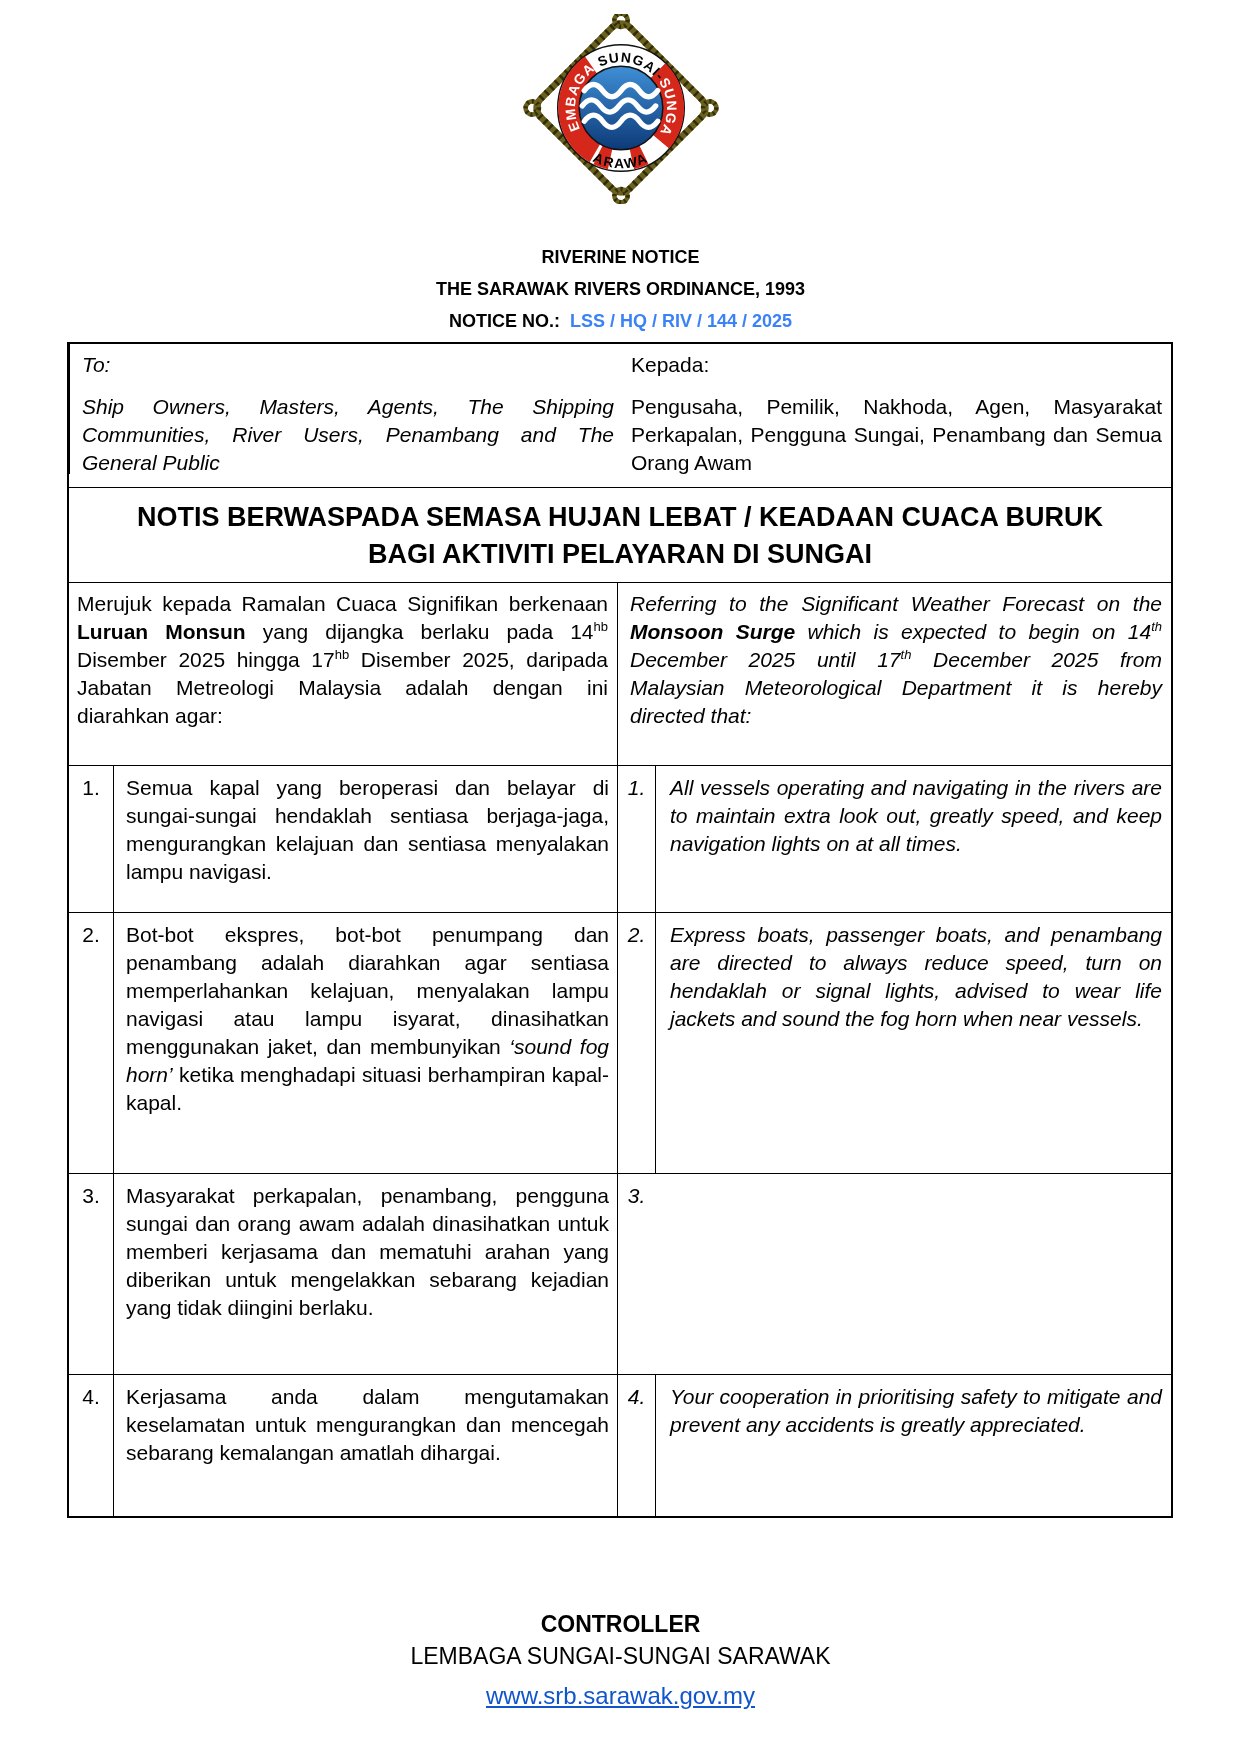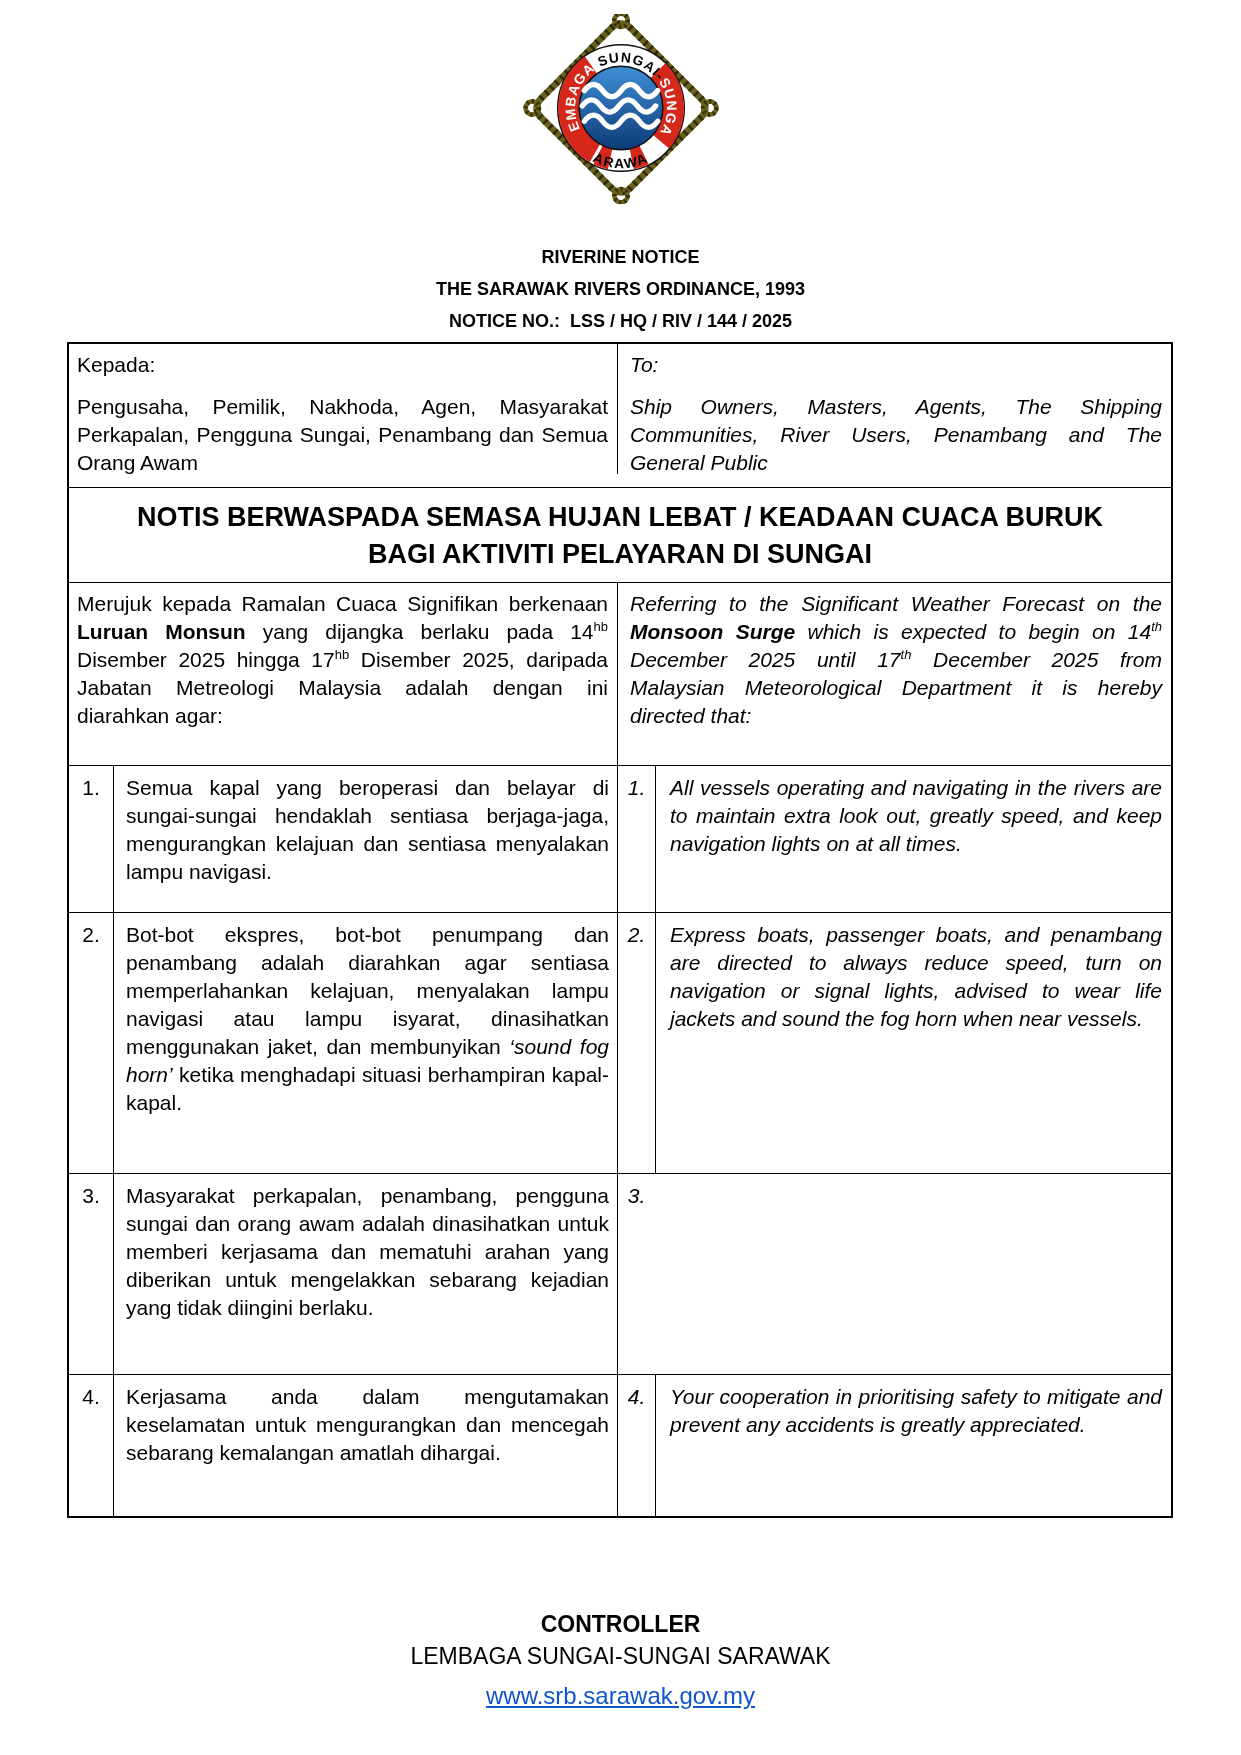--- a/index.html
+++ b/index.html
@@ -6,21 +6,21 @@
   .page{position:relative;width:1241px;height:1755px;background:#fff;
         font-family:"Liberation Sans",sans-serif;color:#000;overflow:hidden;}
 
   
   .logo-wrap{position:absolute;top:14px;left:50%;transform:translateX(-50%);
              width:204px;height:190px;}
 
   
   .hdr{position:absolute;top:241px;left:0;width:100%;text-align:center;
        font-weight:bold;font-size:18px;line-height:32px;}
-  .notice-line .no-val{color:#000000;margin-left:10px;}
+  .notice-line .no-val{color:#3b82f6;margin-left:10px;}
 
   
   .tbl{position:absolute;left:67px;top:342px;width:1106px;
        border:2px solid #000;box-sizing:border-box;font-size:21px;line-height:28px;}
   .row{display:flex;box-sizing:border-box;align-items:stretch;}
   .row + .row{border-top:1.5px solid #000;}
   .cell{box-sizing:border-box;}
   .h-r1{height:130px;} .h-r2{height:95px;margin-top:13px;} .h-r3{height:183px;}
   .h-r4{height:147px;} .h-r5{height:261px;} .h-r6{height:201px;} .h-r7{height:142px;}
 
@@ -107,27 +107,27 @@
     <div>RIVERINE NOTICE</div>
     <div>THE SARAWAK RIVERS ORDINANCE, 1993</div>
     <div class="notice-line">
       <span>NOTICE NO.:</span><span class="no-val">LSS / HQ / RIV / 144 / 2025</span>
     </div>
   </div>
 
   <div class="tbl">
 
     <div class="row h-r1">
+      <div class="cell half-r eng">
+        <div class="lbl">To:</div>
+        <div>Ship Owners, Masters, Agents, The Shipping Communities, River Users, Penambang and The General Public</div>
+      </div>
       <div class="cell half-l">
         <div class="lbl">Kepada:</div>
         <div>Pengusaha, Pemilik, Nakhoda, Agen, Masyarakat Perkapalan, Pengguna Sungai, Penambang dan Semua Orang Awam</div>
-      </div>
-      <div class="cell half-r eng">
-        <div class="lbl">To:</div>
-        <div>Ship Owners, Masters, Agents, The Shipping Communities, River Users, Penambang and The General Public</div>
       </div>
     </div>
 
     <div class="row h-r2">
       <div class="cell title-cell">
         <div>NOTIS BERWASPADA SEMASA HUJAN LEBAT / KEADAAN CUACA BURUK</div>
         <div>BAGI AKTIVITI PELAYARAN DI SUNGAI</div>
       </div>
     </div>
 
@@ -140,21 +140,21 @@
       <div class="cell num-l">1.</div>
       <div class="cell malay">Semua kapal yang beroperasi dan belayar di sungai-sungai hendaklah sentiasa berjaga-jaga, mengurangkan kelajuan dan sentiasa menyalakan lampu navigasi.</div>
       <div class="cell num-r">1.</div>
       <div class="cell eng-c eng">All vessels operating and navigating in the rivers are to maintain extra look out, greatly speed, and keep navigation lights on at all times.</div>
     </div>
 
     <div class="row h-r5">
       <div class="cell num-l">2.</div>
       <div class="cell malay"><span>Bot-bot ekspres, bot-bot penumpang dan penambang adalah diarahkan agar sentiasa memperlahankan kelajuan, menyalakan lampu navigasi atau lampu isyarat, dinasihatkan menggunakan jaket, dan membunyikan </span><span style="font-style: italic;">‘sound fog horn’</span><span> ketika menghadapi situasi berhampiran kapal-kapal.</span></div>
       <div class="cell num-r">2.</div>
-      <div class="cell eng-c eng">Express boats, passenger boats, and penambang are directed to always reduce speed, turn on navigation or signal lights, advised to wear life jackets and sound the fog horn when near vessels.</div>
+      <div class="cell eng-c eng">Express boats, passenger boats, and penambang are directed to always reduce speed, turn on hendaklah or signal lights, advised to wear life jackets and sound the fog horn when near vessels.</div>
     </div>
 
     <div class="row h-r6">
       <div class="cell num-l">3.</div>
       <div class="cell malay">Masyarakat perkapalan, penambang, pengguna sungai dan orang awam adalah dinasihatkan untuk memberi kerjasama dan mematuhi arahan yang diberikan untuk mengelakkan sebarang kejadian yang tidak diingini berlaku.</div>
       <div class="cell num-r">3.</div>
     </div>
 
     <div class="row h-r7">
       <div class="cell num-l">4.</div>

